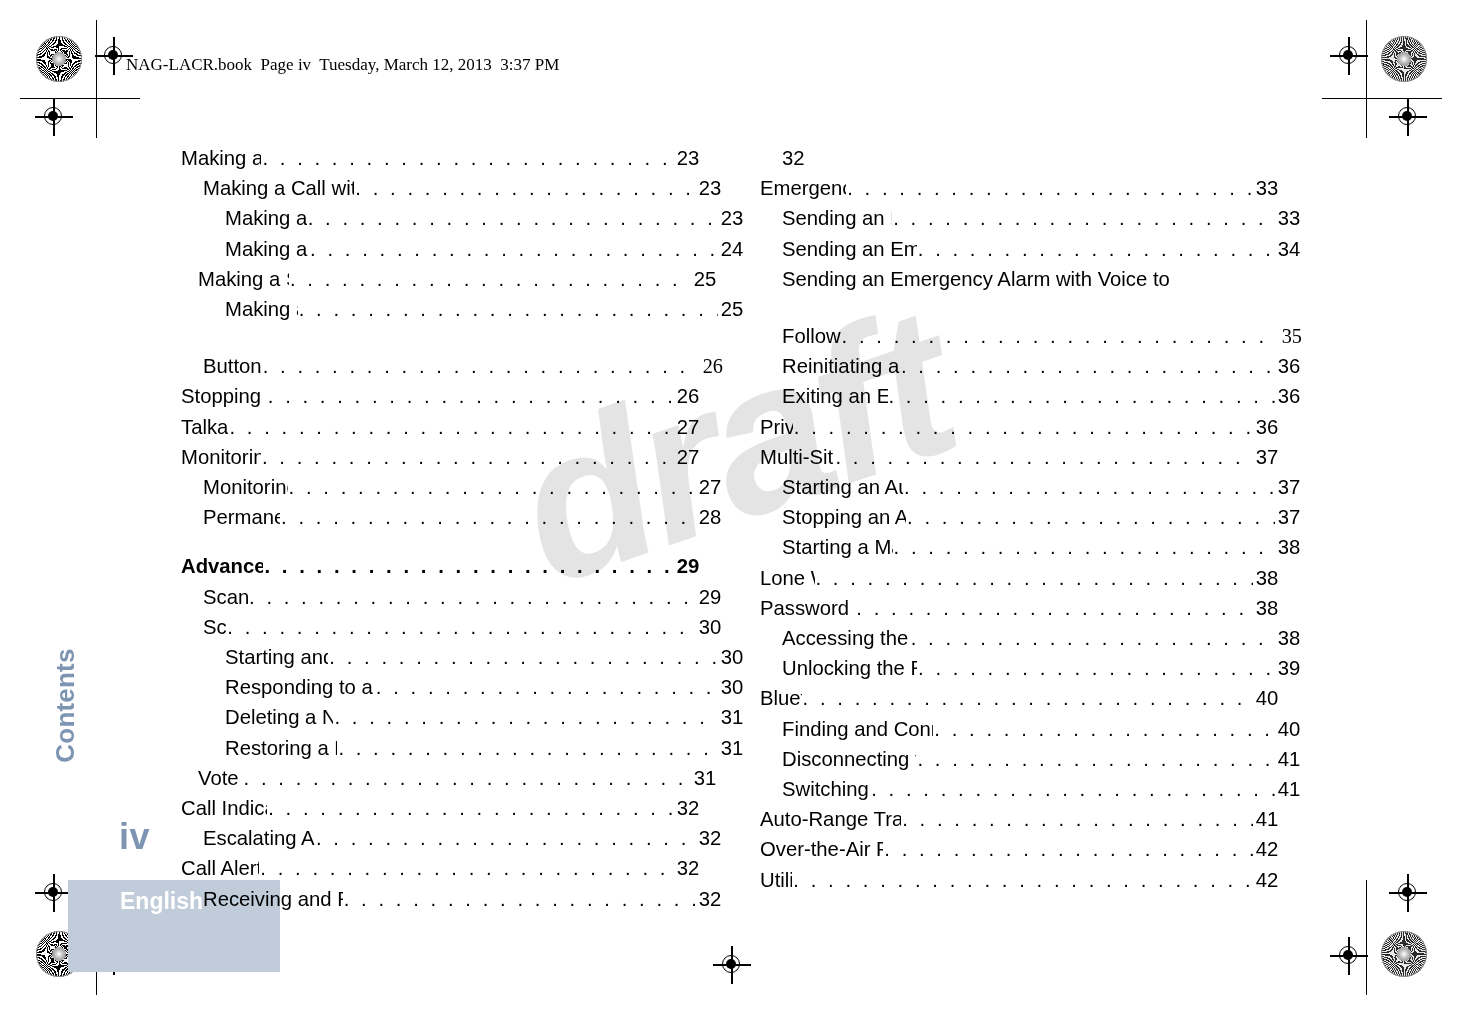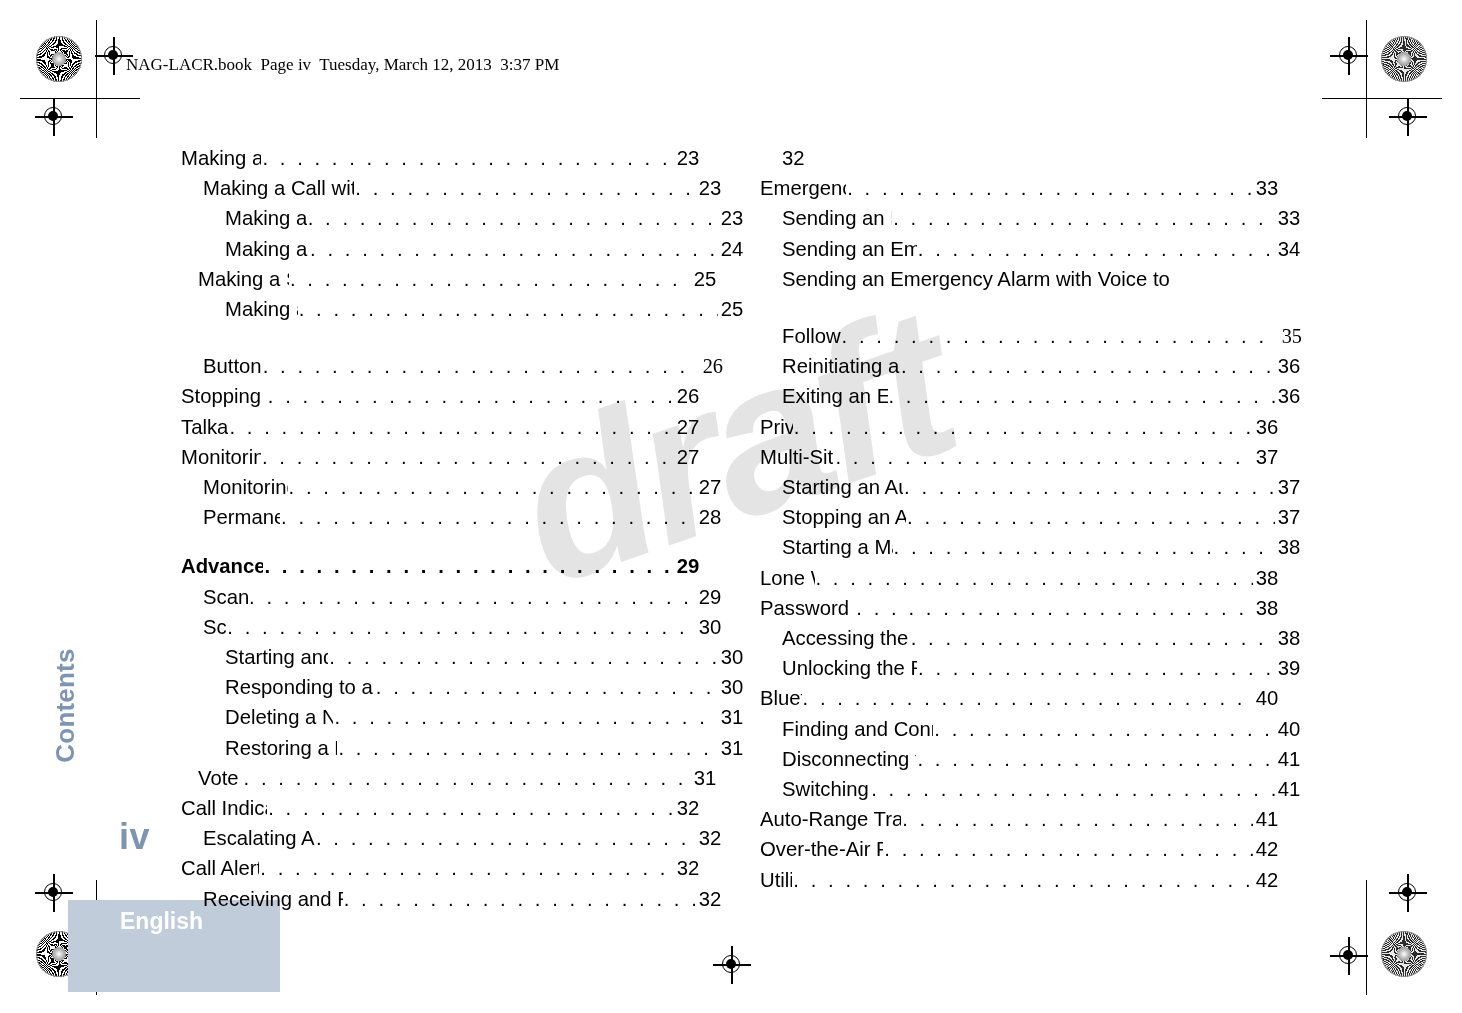--- a/index.html
+++ b/index.html
@@ -117,21 +117,20 @@
     margin-left: 11px;
   }
 
   .lang-band {
     position: absolute;
     left: 68px;
     top: 880px;
     width: 212px;
     height: 92px;
     background: #c0ccd9;
-    margin-top: 20px;
   }
   .lang-band .lang-label {
     position: absolute;
     left: 52px;
     top: 8px;
     font-size: 23px;
     font-weight: bold;
     color: #ffffff;
   }
 

